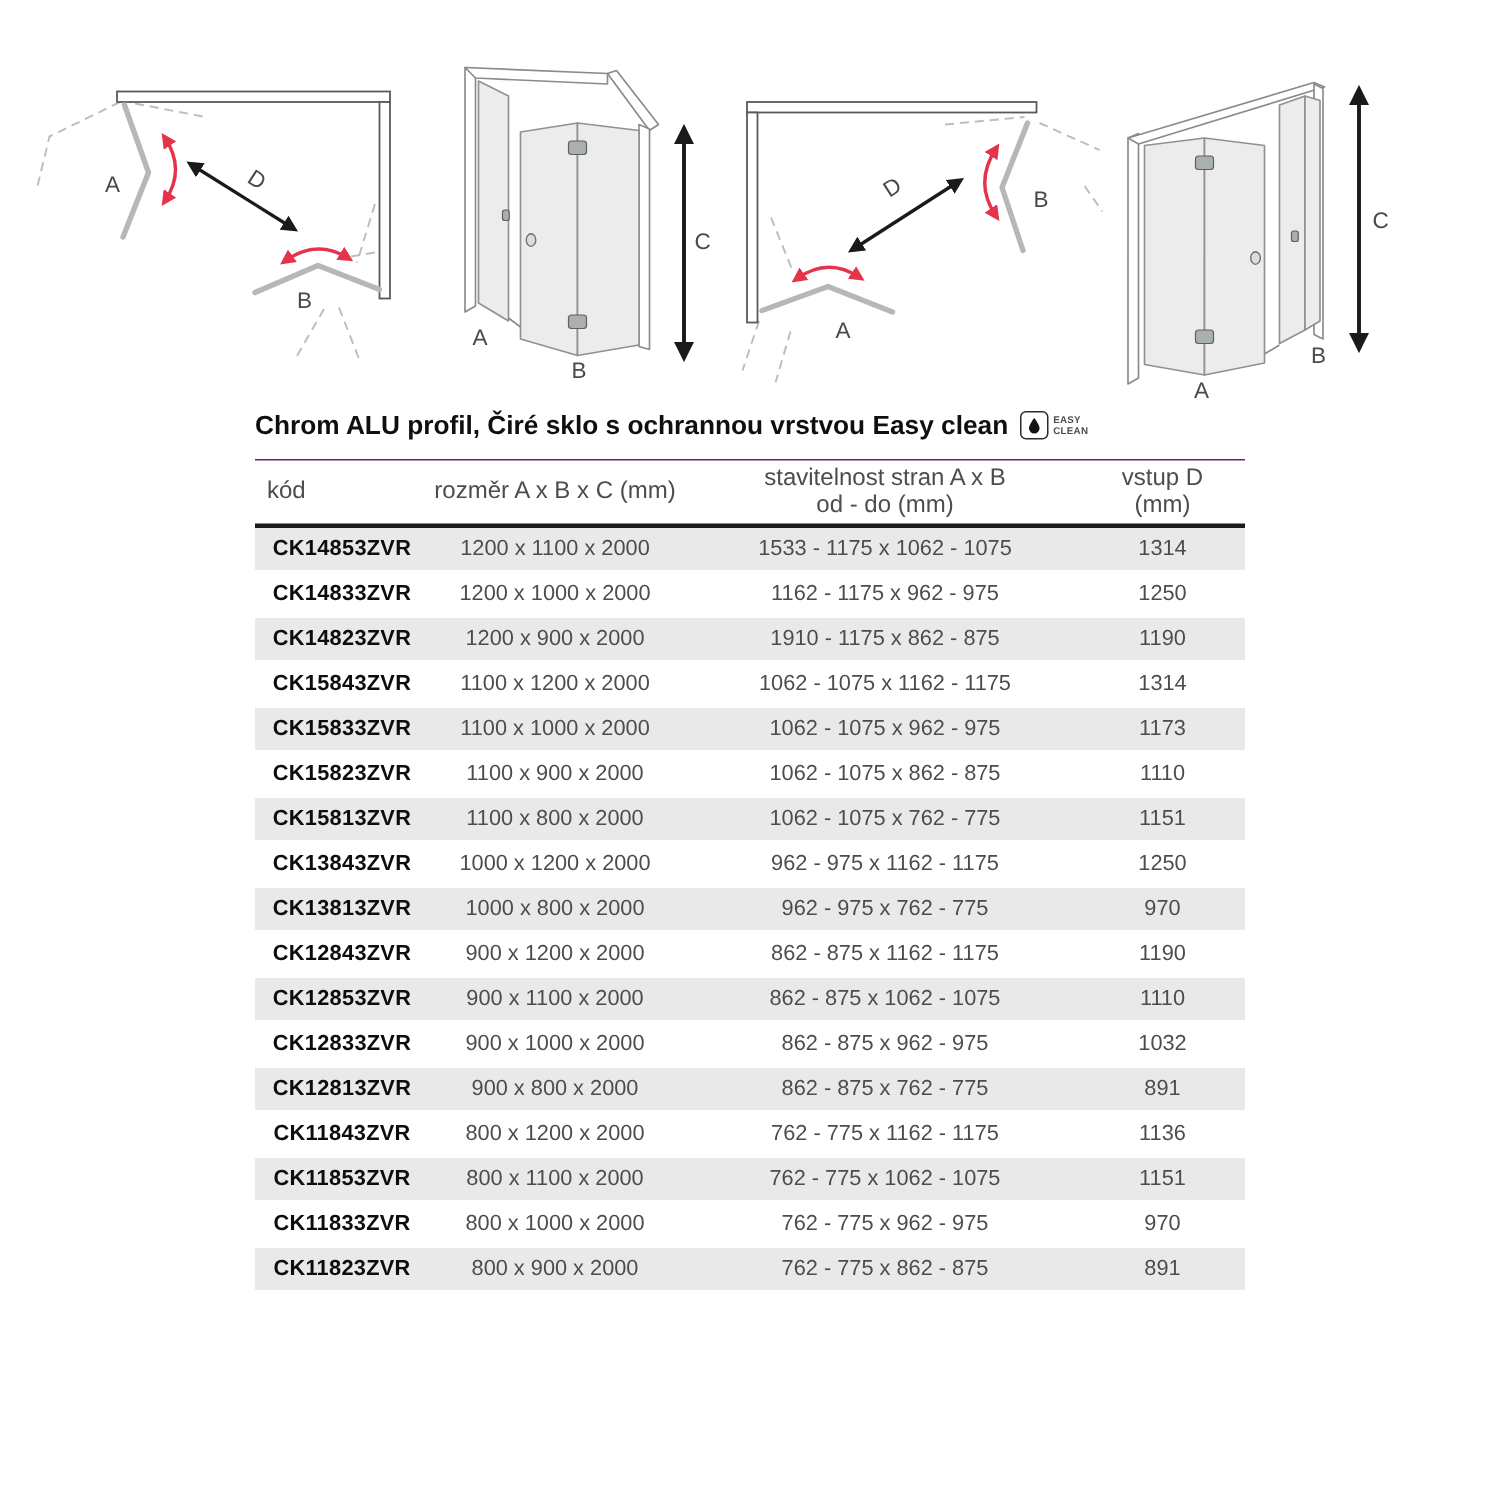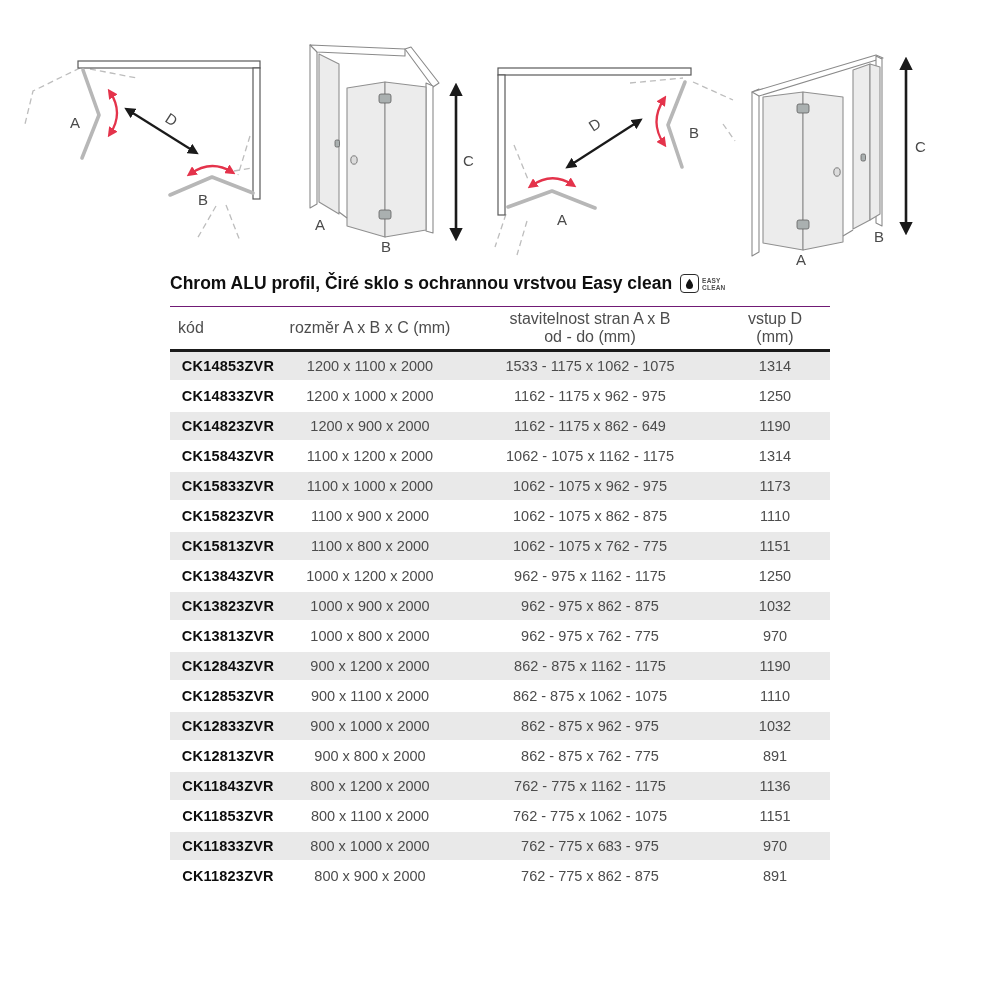--- a/index.html
+++ b/index.html
@@ -206,21 +206,21 @@
         </tr>
         <tr>
           <td>CK14833ZVR</td>
           <td>1200 x 1000 x 2000</td>
           <td>1162 - 1175 x 962 - 975</td>
           <td>1250</td>
         </tr>
         <tr>
           <td>CK14823ZVR</td>
           <td>1200 x 900 x 2000</td>
-          <td>1162 - 1175 x 862 - 649</td>
+          <td>1910 - 1175 x 862 - 875</td>
           <td>1190</td>
         </tr>
         <tr>
           <td>CK15843ZVR</td>
           <td>1100 x 1200 x 2000</td>
           <td>1062 - 1075 x 1162 - 1175</td>
           <td>1314</td>
         </tr>
         <tr>
           <td>CK15833ZVR</td>
@@ -240,26 +240,20 @@
           <td>1062 - 1075 x 762 - 775</td>
           <td>1151</td>
         </tr>
         <tr>
           <td>CK13843ZVR</td>
           <td>1000 x 1200 x 2000</td>
           <td>962 - 975 x 1162 - 1175</td>
           <td>1250</td>
         </tr>
         <tr>
-          <td>CK13823ZVR</td>
-          <td>1000 x 900 x 2000</td>
-          <td>962 - 975 x 862 - 875</td>
-          <td>1032</td>
-        </tr>
-        <tr>
           <td>CK13813ZVR</td>
           <td>1000 x 800 x 2000</td>
           <td>962 - 975 x 762 - 775</td>
           <td>970</td>
         </tr>
         <tr>
           <td>CK12843ZVR</td>
           <td>900 x 1200 x 2000</td>
           <td>862 - 875 x 1162 - 1175</td>
           <td>1190</td>
@@ -290,21 +284,21 @@
         </tr>
         <tr>
           <td>CK11853ZVR</td>
           <td>800 x 1100 x 2000</td>
           <td>762 - 775 x 1062 - 1075</td>
           <td>1151</td>
         </tr>
         <tr>
           <td>CK11833ZVR</td>
           <td>800 x 1000 x 2000</td>
-          <td>762 - 775 x 683 - 975</td>
+          <td>762 - 775 x 962 - 975</td>
           <td>970</td>
         </tr>
         <tr>
           <td>CK11823ZVR</td>
           <td>800 x 900 x 2000</td>
           <td>762 - 775 x 862 - 875</td>
           <td>891</td>
         </tr>
       </tbody>
   </table>

